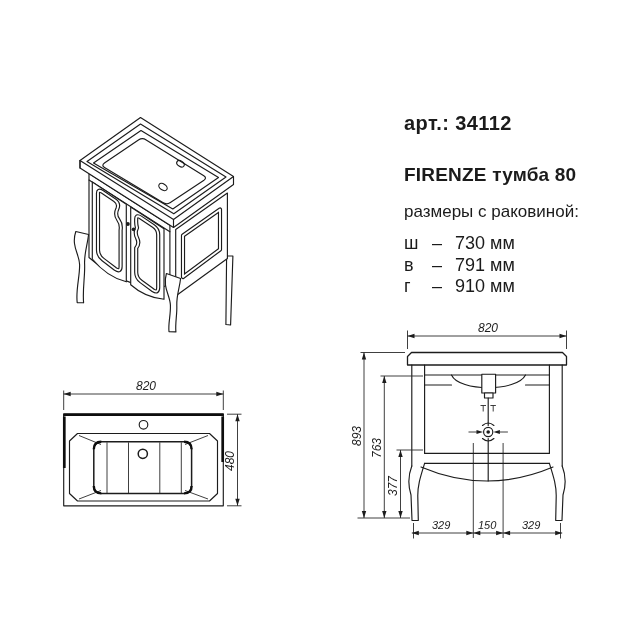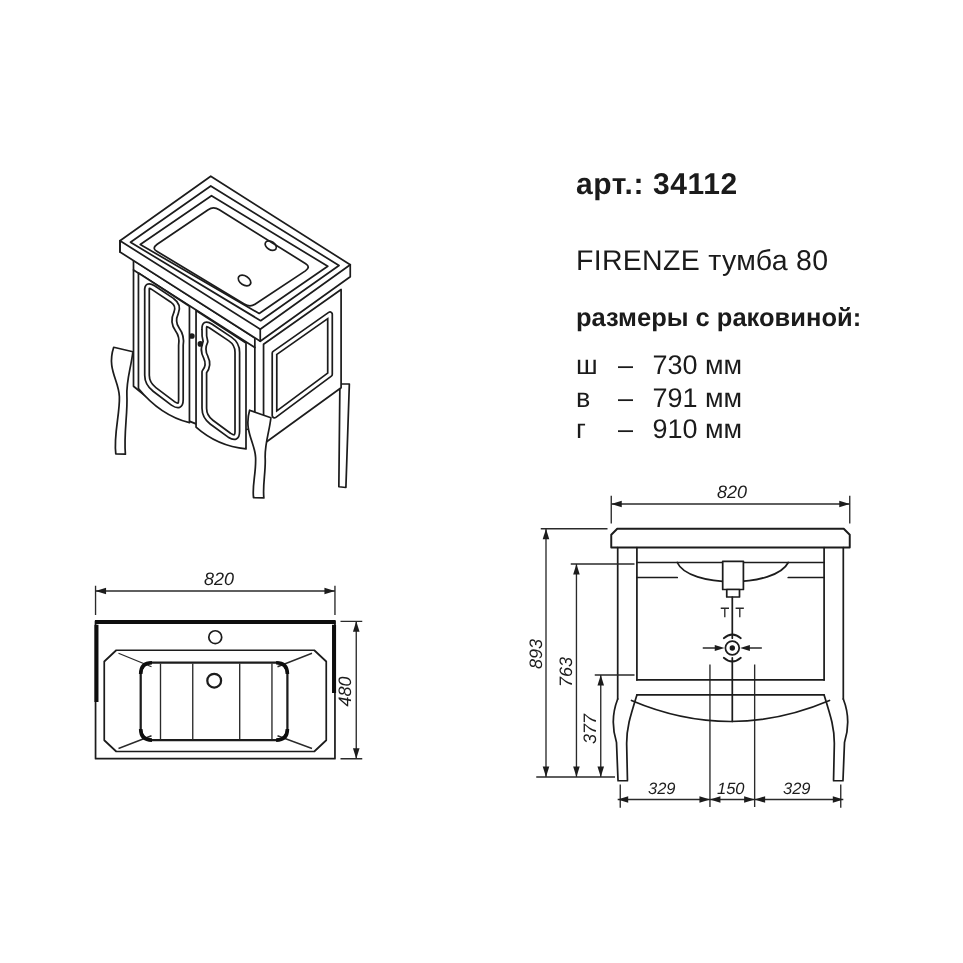--- a/index.html
+++ b/index.html
@@ -1,27 +1,27 @@
 <!DOCTYPE html>
 <html><head>
 <meta charset="utf-8">
 <style>
   html,body{margin:0;padding:0;}
   body{
     width:642px;height:642px;position:relative;overflow:hidden;
     background:#ffffff;color:#1b1b1b;
     font-family:"Liberation Sans",sans-serif;
   }
-  .abs{position:absolute;}
+  .abs{position:absolute;margin-left:20px;}
   
   #info{left:384px;top:112px;width:230px;}
   .art{font-size:20px;font-weight:bold;letter-spacing:.4px;margin:0 0 29px 0;}
-  .title{font-size:19px;font-weight:normal;letter-spacing:.2px;margin:0;}
+  .title{font-size:19px;font-weight:bold;letter-spacing:.2px;margin:0;}
   .subtitle{font-size:18px;margin:3px 0 0 0;}
-  .dims-head{font-size:17px;margin:16px 0 11px 0;font-weight:bold;}
+  .dims-head{font-size:17px;margin:16px 0 11px 0;}
   .dim-row{display:flex;font-size:18px;line-height:21.5px;}
   .dim-key{width:28px;}
   .dim-dash{width:23px;}
   
   svg{position:absolute;overflow:visible;}
   .ln{stroke:#1c1c1c;stroke-width:1.15;fill:none;stroke-linecap:round;stroke-linejoin:round;}
   .lnf{stroke:#1c1c1c;stroke-width:1.15;fill:#ffffff;stroke-linecap:round;stroke-linejoin:round;}
   .thin{stroke:#2a2a2a;stroke-width:.9;fill:none;}
   .thk{stroke:#0e0e0e;stroke-width:2.7;fill:none;}
   .dbl{stroke:#1c1c1c;stroke-width:4.2;fill:none;stroke-linejoin:round;}

